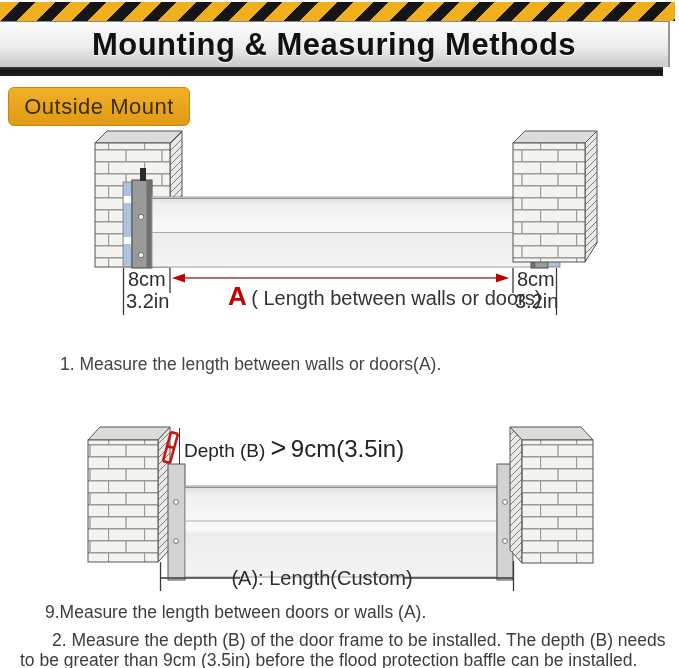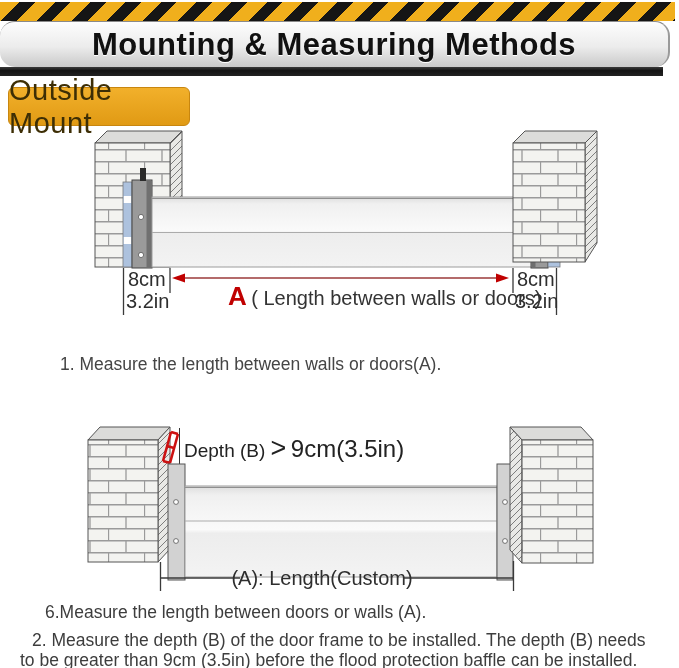--- a/index.html
+++ b/index.html
@@ -9,51 +9,51 @@
   }
   
   .hazard{
     position:absolute;left:0;top:2px;width:675px;height:19px;
     background:repeating-linear-gradient(135deg,#F0AF1C 0 14px,#151515 14px 25px);
   }
   .titlebar{
     position:absolute;left:0;top:21px;width:668px;height:45px;
     background:linear-gradient(#fdfdfd,#ececec 55%,#c9c9c9);
     border-top:1px solid #8a8a8a;border-right:2px solid #9a9a9a;
-    display:flex;align-items:center;justify-content:center;border-radius:15px;
+    display:flex;align-items:center;justify-content:center;
   }
   .titlebar .t{
     font-size:31px;font-weight:bold;color:#111;letter-spacing:0.5px;
     text-shadow:0 1px 0 #ffffff;
   }
   .darkstrip{
     position:absolute;left:0;top:67px;width:663px;height:9px;
     background:linear-gradient(#3a3a3a,#141414 40%,#222);
   }
   
   .badge{
     position:absolute;background:linear-gradient(#f2b02b,#e09a14);
     border:1px solid #c8860f;border-radius:6px;
     display:flex;align-items:center;justify-content:center;
-    color:#3d2e05;font-size:29px;letter-spacing:0.5px;
+    color:#3d2e05;font-size:22px;letter-spacing:0.5px;
   }
   #badge-outside{left:8px;top:87px;width:180px;height:37px;}
   #badge-inside{left:8px;top:381px;width:184px;height:39px;}
   
   .diag{position:absolute;left:0;}
   #diag1{top:125px;}
   #diag2{top:420px;}
   svg text{font-family:"Liberation Sans","DejaVu Sans",sans-serif;}
   .dimtxt{font-size:20px;fill:#2e2e2e;}
   
   .steps{position:absolute;color:#454545;font-size:17.5px;line-height:22px;}
   #steps-outside{left:60px;top:325px;margin-top:28px;}
   .bline{position:absolute;color:#3d3d3d;font-size:17.5px;white-space:nowrap;}
   #b1{left:45px;top:602px;}
-  #b2{left:32px;top:630px;}
+  #b2{left:52px;top:630px;}
   #b3{left:20px;top:650px;}
 </style>
 </head>
 <body>
 
 <div id="stage">
 
   <div>
     <div class="hazard"></div>
     <div class="titlebar">
@@ -206,17 +206,17 @@
 
     <g stroke="#3a3a3a" stroke-width="1.3">
       <line x1="160.5" y1="142" x2="160.5" y2="171"></line>
       <line x1="513.5" y1="141" x2="513.5" y2="171"></line>
       <line x1="161" y1="158" x2="240" y2="158"></line>
       <line x1="404" y1="158" x2="513" y2="158"></line>
     </g>
     <text class="dimtxt" x="322" y="165" text-anchor="middle" font-size="21">(A): Length(Custom)</text>
   </svg>
 
-  <div class="bline" id="b1">6.Measure the length between doors or walls (A).</div>
+  <div class="bline" id="b1">9.Measure the length between doors or walls (A).</div>
   <div class="bline" id="b2">2. Measure the depth (B) of the door frame to be installed. The depth (B) needs</div>
   <div class="bline" id="b3">to be greater than 9cm (3.5in) before the flood protection baffle can be installed.</div>
 
 </div>
 
 </body></html>

